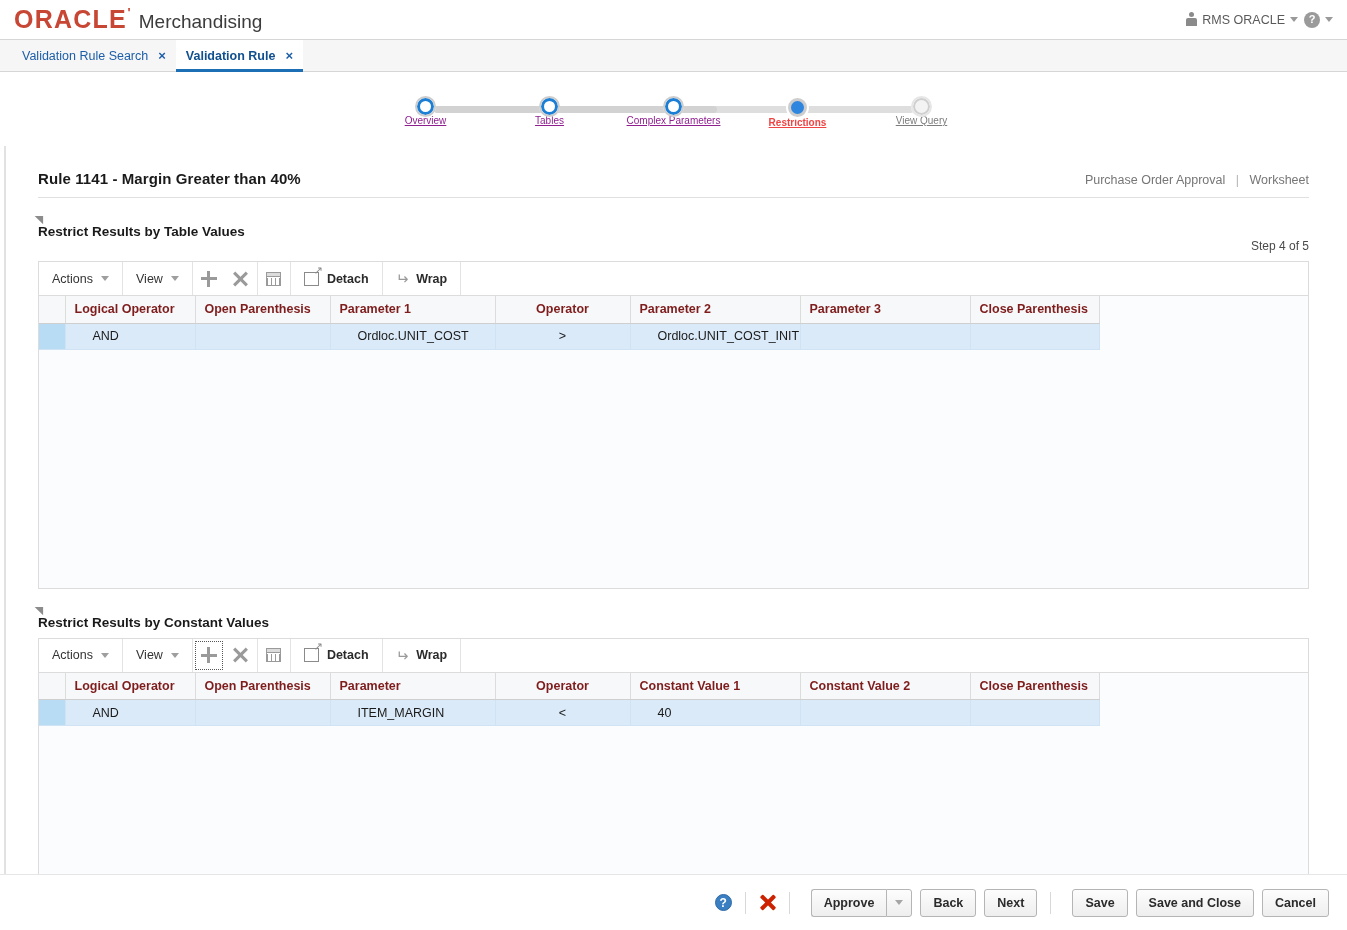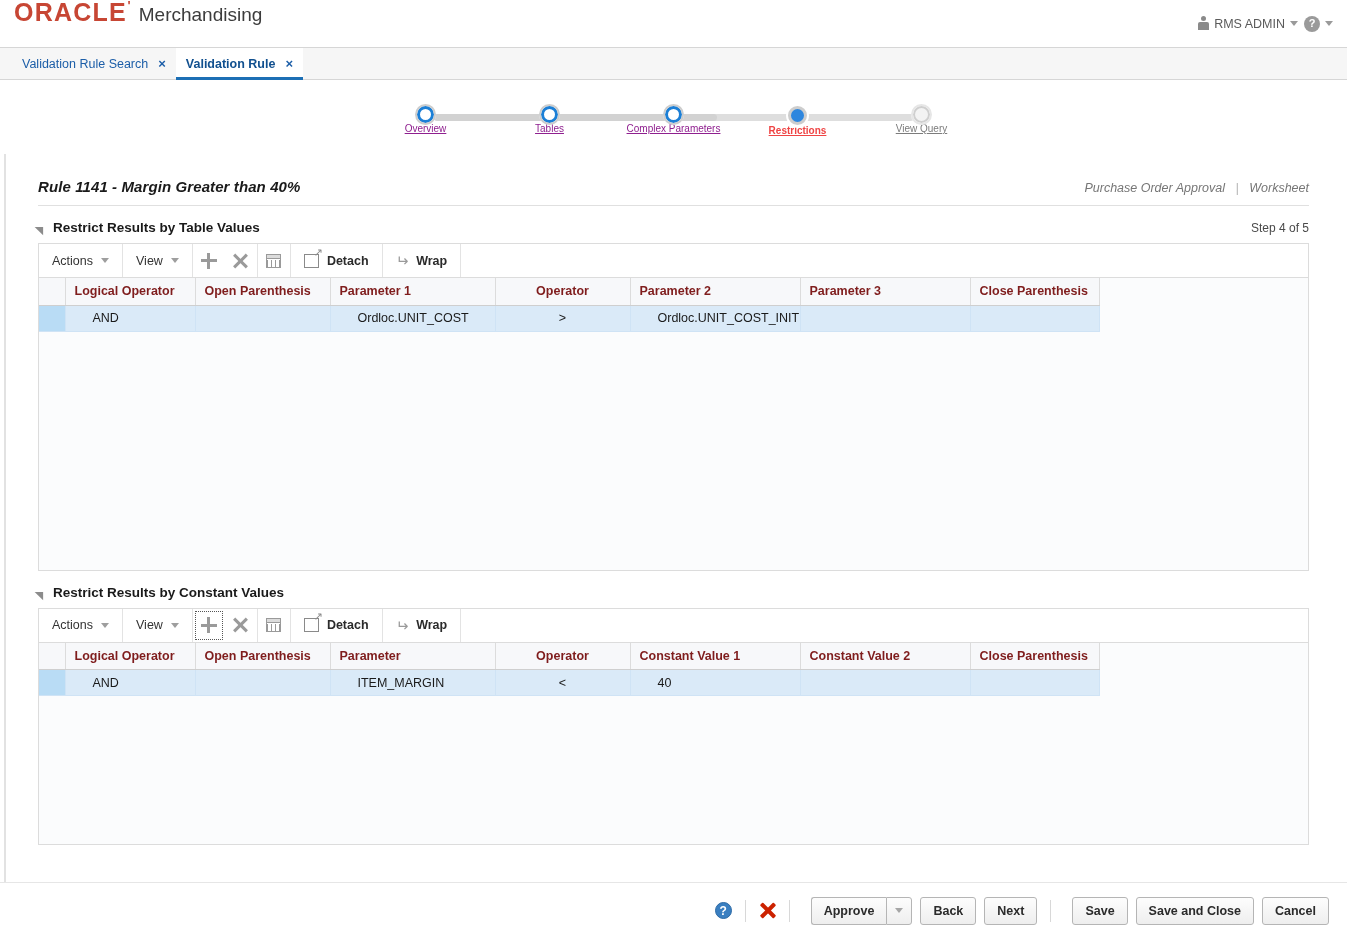--- a/index.html
+++ b/index.html
@@ -9,24 +9,25 @@
     background: #ffffff;
     font-family: "Liberation Sans", sans-serif;
     font-size: 12px;
     color: #333333;
     overflow: hidden;
   }
 
   
   .brandbar {
     position: relative;
-    height: 48px;
+    height: 40px;
     background: #ffffff;
     border-bottom: 1px solid #d6d6d6;
     display: flex;
+    align-items: center;
   }
   .brand-left { display: flex; align-items: baseline; padding-left: 14px; }
   .oracle-logo {
     font-family: "Liberation Sans", sans-serif;
     font-weight: bold;
     font-size: 25px;
     letter-spacing: 1.2px;
     color: #c74634;
     line-height: 1;
     position: relative;
@@ -181,35 +182,34 @@
     background: #d2d2d2;
     border-radius: 4px;
   }
 
   
   .rule-head {
     margin: 16px 38px 0 38px;
     display: flex; align-items: baseline;
     border-bottom: 1px solid #e0e0e0;
     padding-bottom: 10px;
-    font-style: italic;
   }
   .rule-title {
     font-size: 15px; font-weight: bold; color: #1a1a1a;
     letter-spacing: 0.1px;
   }
   .rule-meta {
     margin-left: auto;
     font-size: 12.5px; color: #767676;
   }
   .rule-meta .sep { margin: 0 7px; color: #b5b5b5; }
 
   
   .section { margin: 14px 38px 0 38px; position: relative; }
-  .section-head { display: flex; align-items: flex-end; }
+  .section-head { display: flex; align-items: flex-start; flex-direction: column; }
   .disclosure {
     width: 0; height: 0;
     border-left: 6px solid #8c8c8c;
     border-bottom: 6px solid transparent;
     border-top: 6px solid transparent;
     transform: rotate(-45deg);
     margin-right: 9px;
     cursor: pointer;
   }
   .section-title { font-size: 13.5px; font-weight: bold; color: #1a1a1a; }
@@ -400,21 +400,21 @@
   <div class="brand-left">
     <span class="oracle-logo">
       <span>ORACLE</span>
       <span class="tick">'</span>
     </span>
     <span class="app-name">Merchandising</span>
   </div>
   <div class="brand-right">
     <div class="user-block">
       <span class="person-icon"></span>
-      <span>RMS ADMIN</span>
+      <span>RMS ORACLE</span>
       <span class="caret-down"></span>
     </div>
     <div class="user-block">
       <span class="help-icon">?</span>
       <span class="caret-down"></span>
     </div>
   </div>
 </div>
 
 <div class="tabbar">

